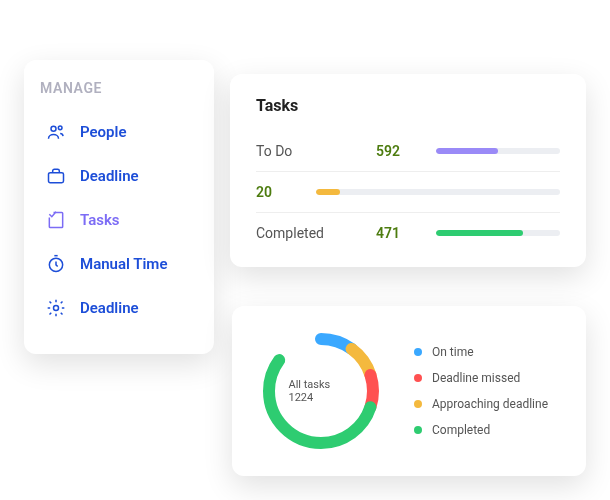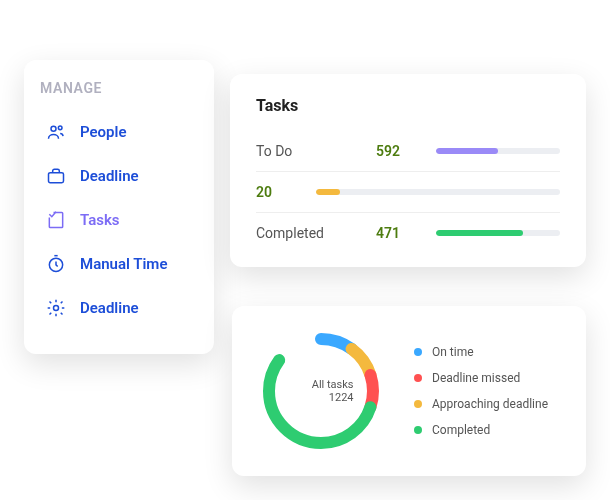--- a/index.html
+++ b/index.html
@@ -15,21 +15,21 @@
 .tasks-title { font-size: 16px; font-weight: 700; color: #222; margin-bottom: 16px; }
 .task-row { display: flex; align-items: center; padding: 12px 0; border-bottom: 1px solid #eee; }
 .task-row:last-child { border-bottom: none; }
 .task-label { flex: 0 0 120px; font-size: 14px; color: #555; }
 .task-count { flex: 0 0 60px; font-size: 14px; color: #4d7c0f; font-weight: 600; }
 .task-bar { flex: 1; height: 6px; background: #eceef2; border-radius: 3px; overflow: hidden; position: relative; }
 .task-bar-fill { height: 100%; border-radius: 3px; }
 .summary { left: 232px; top: 306px; width: 354px; padding: 20px 24px; display: flex; align-items: center; gap: 28px; }
 .donut-wrap { position: relative; width: 130px; height: 130px; flex-shrink: 0; }
 .donut-wrap svg { transform: rotate(-90deg); }
-.donut-label { position: absolute; top: 50%; left: 50%; transform: translate(-50%, -50%); font-size: 11px; color: #555; text-align: right; }
+.donut-label { position: absolute; top: 50%; left: 50%; transform: translate(-50%, -50%); font-size: 11px; color: #555; text-align: left; }
 .legend { display: flex; flex-direction: column; gap: 12px; }
 .legend-item { display: flex; align-items: center; gap: 10px; font-size: 12px; color: #555; }
 .legend-dot { width: 8px; height: 8px; border-radius: 50%; flex-shrink: 0; }
 </style>
 </head>
 <body>
 
 <div class="card sidebar">
   <div class="sidebar-title">MANAGE</div>
 

